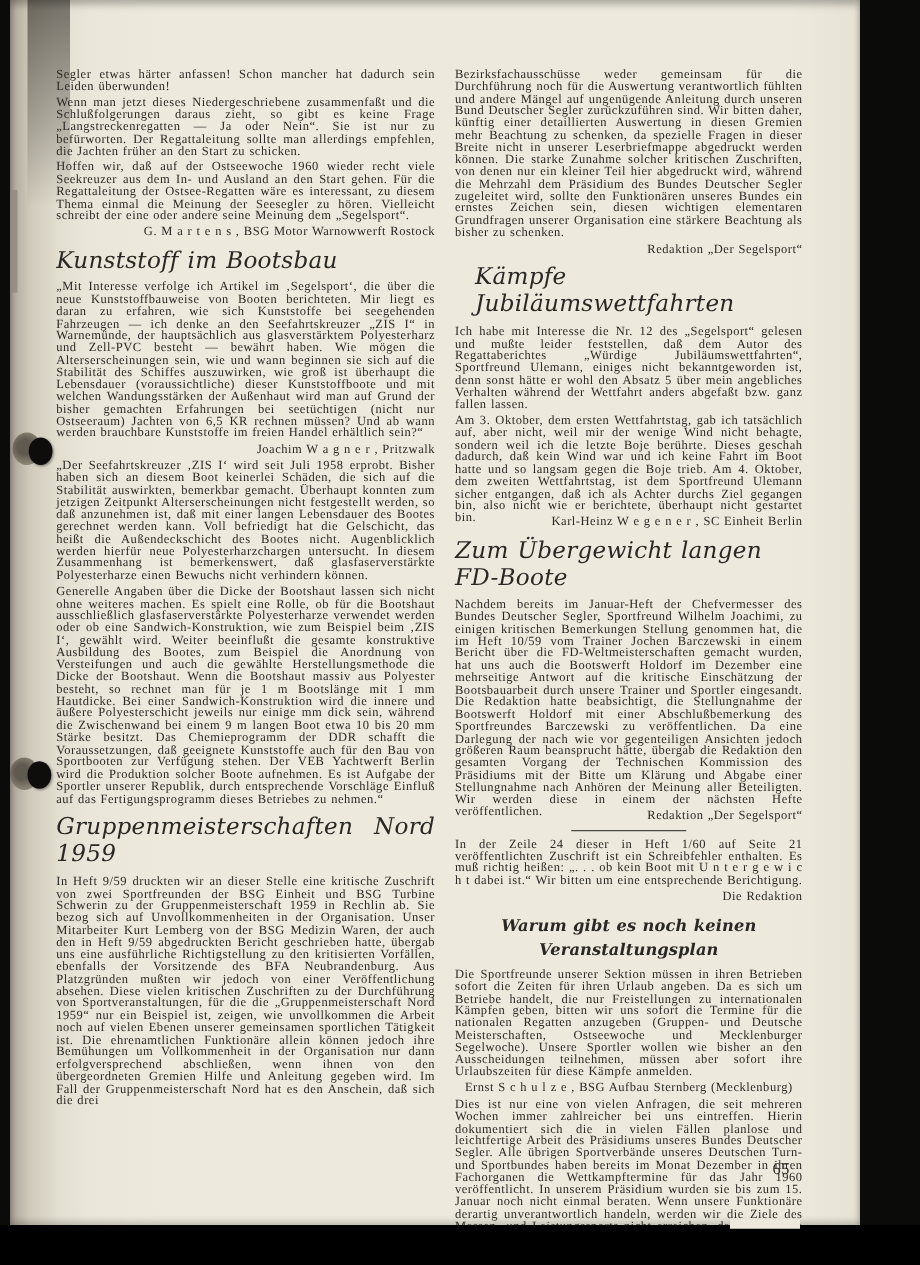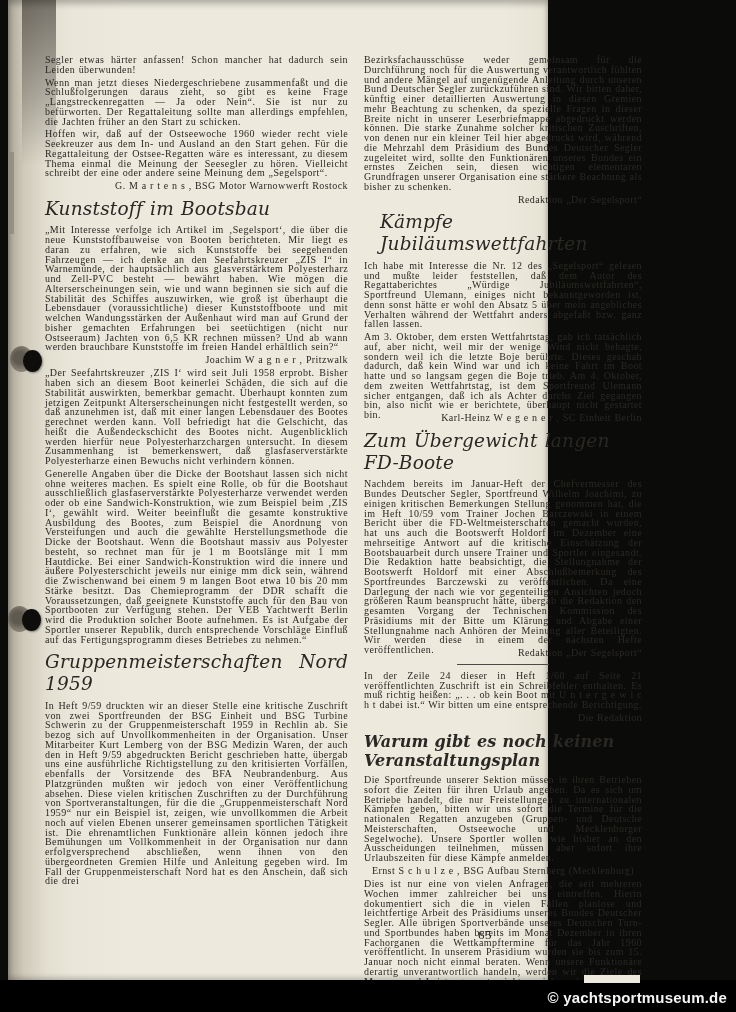--- a/index.html
+++ b/index.html
@@ -1,19 +1,19 @@
 <!DOCTYPE html>
 <html><head>
 <meta charset="utf-8">
 <style>
   html,body{margin:0;padding:0;background:#000;}
   .scan{position:relative;width:736px;height:1012px;background:#0b0b0a;overflow:hidden;
         font-family:"Liberation Serif","DejaVu Serif",serif;}
   
-  .paper{position:absolute;left:8px;top:0;width:540px;height:980px;
+  .paper{position:absolute;left:8px;top:0;width:680px;height:980px;
          background:linear-gradient(90deg,#a9a496 0px,#cfcaba 16px,#e2ded0 38px,#eae6d9 64px,#edeadd 120px,#edeadd 92%,#e6e2d4 100%);
          box-shadow:inset 0 4px 6px rgba(0,0,0,.25), inset 0 -3px 5px rgba(0,0,0,.18);}
   .top-smudge{position:absolute;left:14px;top:0;width:34px;height:175px;
          background:linear-gradient(180deg,rgba(25,22,18,.55) 0%,rgba(25,22,18,.25) 55%,rgba(25,22,18,0) 95%);}
   .edge-notch{position:absolute;left:0;top:152px;width:6px;height:82px;background:#8f8a7e;opacity:.8;}
   
   .hole{position:absolute;border-radius:50%;}
   .hole-gray{width:23px;height:26px;background:radial-gradient(circle at 42% 45%,#5f5a50 0 30%,#837d6f 62%,#9c968a 100%);}
   .hole-black{width:19px;height:22px;background:#0e0d0b;box-shadow:1px 1px 2px rgba(0,0,0,.4);}
   
@@ -23,22 +23,22 @@
   .col-right{left:356px;width:278px;}
   p.body{margin:0 0 3px 0;}
   p.body.italic{font-style:italic;}
   .sig{text-align:right;margin:0 0 3.5px 0;white-space:nowrap;}
   .sig.overlap{margin-top:-9.75px;}
   .sig.center{text-align:center;white-space:normal;}
   .heading{font-family:"DejaVu Serif",serif;font-style:italic;font-size:18.5px;line-height:22px;
            margin:7px 0 5.5px 0;letter-spacing:0.2px;font-weight:500;
            word-spacing:1px;}
   .heading.left{text-align:left;}
-  .heading-alt{font-family:"DejaVu Serif",serif;font-style:italic;font-weight:bold;font-size:16px;
-           line-height:19px;margin:9px 0 5.5px 0;letter-spacing:0.1px;text-align:left;}
+  .heading-alt{font-family:"DejaVu Serif",serif;font-style:italic;font-weight:bold;font-size:13px;
+           line-height:19px;margin:9px 0 5.5px 0;letter-spacing:0.1px;text-align:center;}
   .rule{width:92px;margin:6px auto;border-top:1px solid #4c4a44;height:0;}
   .page-number{position:absolute;top:927px;right:56px;font-size:13px;color:#2a2824;letter-spacing:.5px;}
   
   .bottom-bar{position:absolute;left:0;bottom:0;width:736px;height:32px;background:#000;}
   .corner-notch{position:absolute;right:96px;bottom:29px;width:56px;height:8px;background:#edeadd;}
   .watermark{position:absolute;right:9px;bottom:6px;color:#f4f4f4;font-family:"Liberation Sans",sans-serif;
              font-weight:bold;font-size:15px;letter-spacing:.2px;}
 </style>
 </head>
 <body>
@@ -83,15 +83,14 @@
         <p class="body">Die Sportfreunde unserer Sektion müssen in ihren Betrieben sofort die Zeiten für ihren Urlaub angeben. Da es sich um Betriebe handelt, die nur Freistellungen zu internationalen Kämpfen geben, bitten wir uns sofort die Termine für die nationalen Regatten anzugeben (Gruppen- und Deutsche Meisterschaften, Ostseewoche und Mecklenburger Segelwoche). Unsere Sportler wollen wie bisher an den Ausscheidungen teilnehmen, müssen aber sofort ihre Urlaubszeiten für diese Kämpfe anmelden.</p>
         <div class="sig center">Ernst S c h u l z e , BSG Aufbau Sternberg (Mecklenburg)</div>
         <p class="body">Dies ist nur eine von vielen Anfragen, die seit mehreren Wochen immer zahlreicher bei uns eintreffen. Hierin dokumentiert sich die in vielen Fällen planlose und leichtfertige Arbeit des Präsidiums unseres Bundes Deutscher Segler. Alle übrigen Sportverbände unseres Deutschen Turn- und Sportbundes haben bereits im Monat Dezember in ihren Fachorganen die Wettkampftermine für das Jahr 1960 veröffentlicht. In unserem Präsidium wurden sie bis zum 15. Januar noch nicht einmal beraten. Wenn unsere Funktionäre derartig unverantwortlich handeln, werden wir die Ziele des Massen- und Leistungssports nicht erreichen, da auch unsere Kolleginnen und Kollegen in den volkseigenen Betrieben im Monat Januar ihre Urlaubswünsche und Freistellungsvormerkungen bekanntgeben müssen.</p>
       </div>
 
     <div class="page-number">65</div>
   </div>
 
   <div class="bottom-bar">
     <div class="corner-notch"></div>
-    <span class="watermark">© yachtsportmuseum.de</span>
   </div>
 </div>
 
 </body></html>

